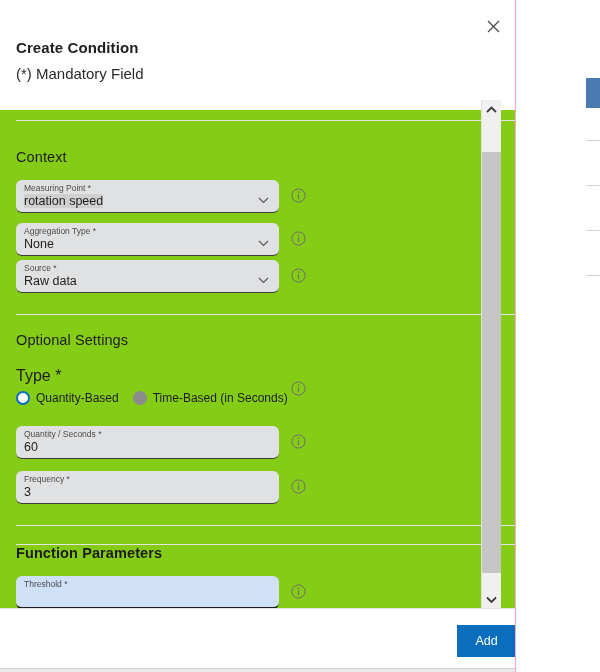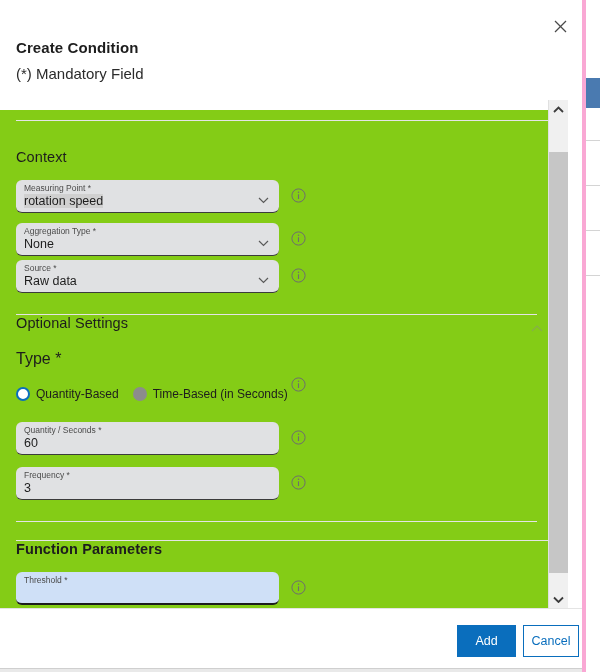--- a/index.html
+++ b/index.html
@@ -31,24 +31,24 @@
   #bg-strip .bg-accent {
     position: absolute;
     left: 0; right: 0;
     background: #4a7ab0;
   }
 
   
   #dialog {
     position: absolute;
     top: 0; left: 0;
-    width: 586px;
+    width: 516px;
     height: 672px;
     background: #ffffff;
-    border-right: 4px solid #f9a8d4;
+    border-right: 1px solid #f9a8d4;
     box-sizing: border-box;
     overflow: hidden;
     padding-left: 38px;
   }
 
   
   #header {
     position: absolute;
     top: 0; left: 0; right: 0;
     height: 110px;
@@ -380,32 +380,32 @@
           <svg width="15" height="15" viewBox="0 0 15 15">
             <circle cx="7.5" cy="7.5" r="6.6" fill="none" stroke="#6e6e6e" stroke-width="1"></circle>
             <circle cx="7.5" cy="4.2" r="0.75" fill="#6e6e6e"></circle>
             <line x1="7.5" y1="6.3" x2="7.5" y2="11" stroke="#6e6e6e" stroke-width="1.1"></line>
           </svg>
         </span>
       </div>
 
       <div class="divider" style="margin-top:20px;"></div>
 
-      <div class="section-head" style="">
+      <div class="section-head" style="margin-top:17px;">
         <div class="section-title">Optional Settings</div>
         <span class="collapse-chevron">
           <svg width="12" height="7" viewBox="0 0 12 7">
               <polyline points="1,6 6,1 11,6" fill="none" stroke="#8a8a8a" stroke-width="1.2"></polyline>
             </svg>
         </span>
       </div>
 
       <div class="type-label" style="margin-top:19px;">Type *</div>
 
-      <div class="radio-row" style="margin-top:16px;">
+      <div class="radio-row" style="margin-top:3px;">
         <div class="radio-opt">
           <span class="radio-mark on"></span>
           <span class="radio-text">Quantity-Based</span>
         </div>
         <div class="radio-opt">
           <span class="radio-mark off"></span>
           <span class="radio-text">Time-Based (in Seconds)</span>
         </div>
         <span class="info-icon" style="top:-7px;">
           <svg width="15" height="15" viewBox="0 0 15 15">

